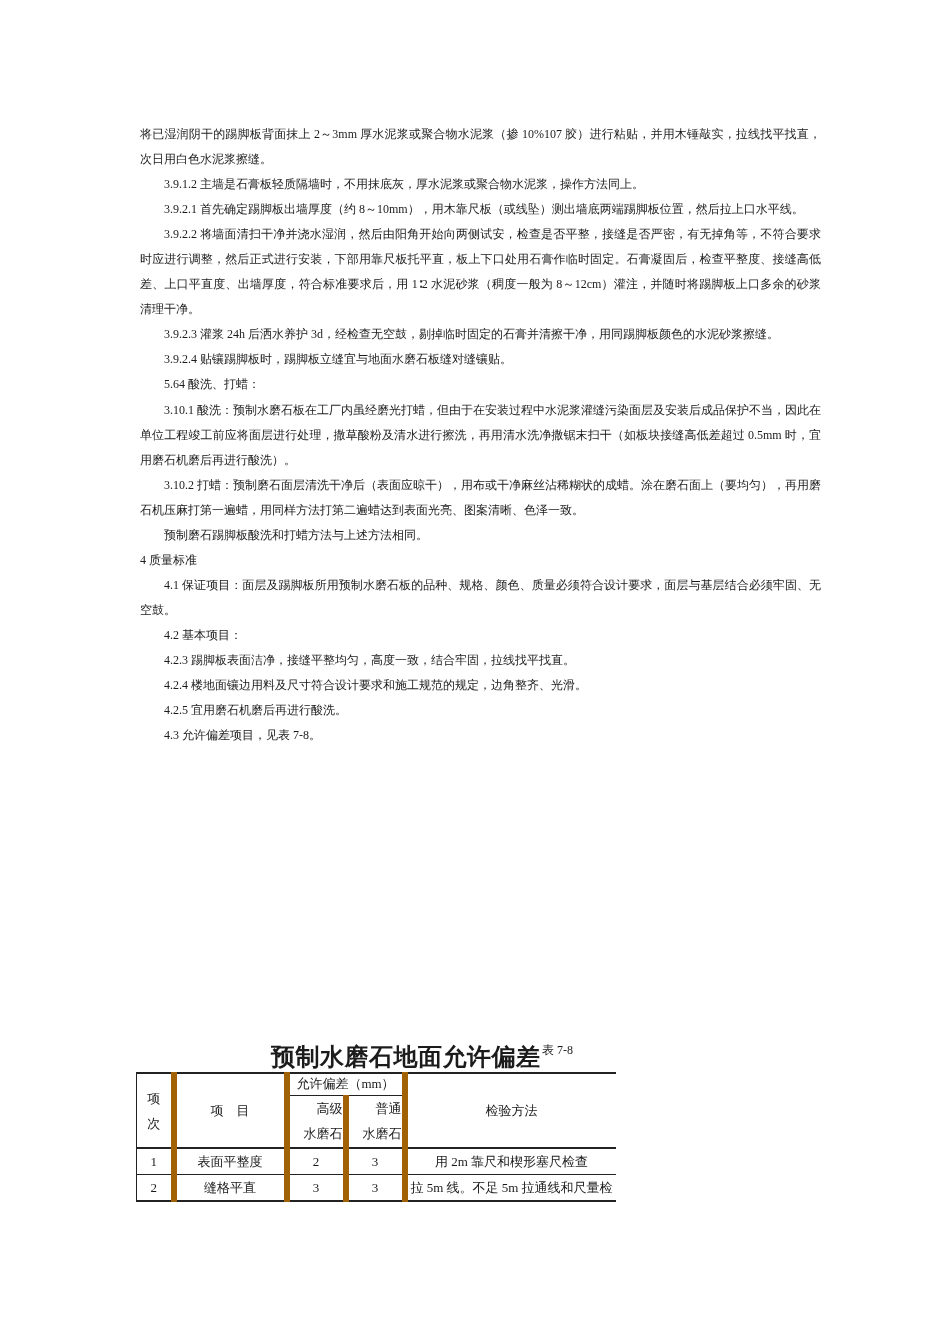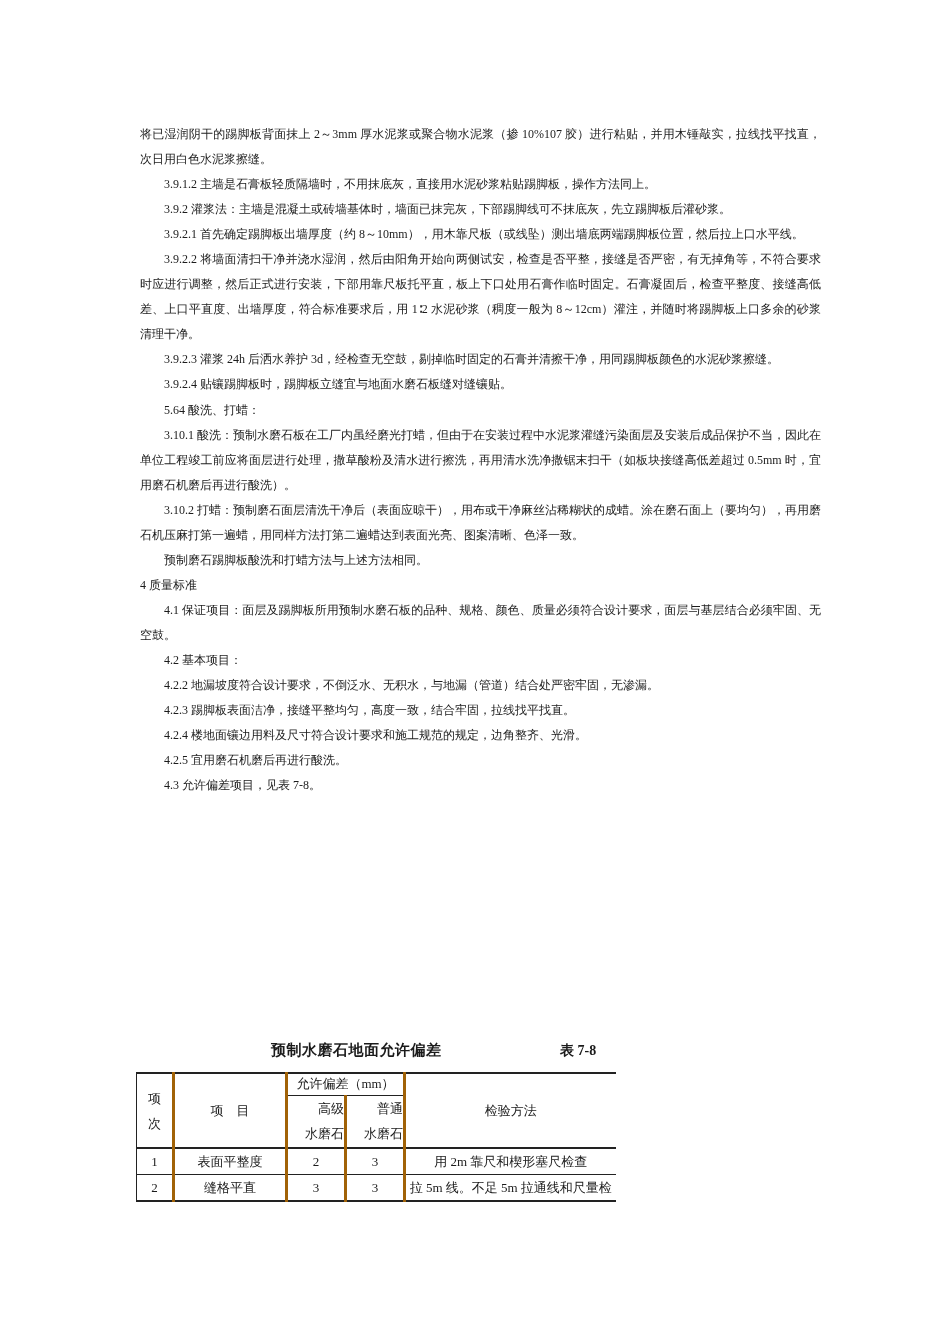--- a/index.html
+++ b/index.html
@@ -21,69 +21,67 @@
     text-align:justify;
     text-indent:24px;
     word-break:break-all;
   }
   .para.noindent{text-indent:0;}
   .caption{
     position:absolute;left:140px;top:1041px;width:680px;height:28px;
   }
   .tbl-title{
     position:absolute;left:131px;top:0;
-    font-weight:bold;font-size:15px;letter-spacing:0.5px;
+    font-weight:bold;font-size:24px;letter-spacing:0.5px;
   }
   .tbl-no{
-    position:absolute;left:420px;top:1px;font-size:14px;font-weight:bold;
+    position:absolute;left:402px;top:1px;font-size:12px;
   }
   table.spec{
     position:absolute;left:136px;top:1072px;
     width:479px;
     border-collapse:collapse;table-layout:fixed;
     border-top:2px solid #222222;
     border-bottom:2px solid #222222;
     border-left:1px solid #222222;
     font-size:13px;
   }
   table.spec td{
     padding:0;
     text-align:center;vertical-align:middle;
-    border-right:3px solid #a16207;
+    border-right:6px solid #a16207;
     line-height:25px;
   }
   table.spec td.last{border-right:none;margin-top:36px;}
   tr.hdr-top{height:22px;}
   tr.hdr-top td.tol-group{border-bottom:1px solid #222222;line-height:20px;}
   tr.hdr-bot{height:53px;}
   td.hdr-span, tr.hdr-bot td{border-bottom:2px solid #222222;text-align:right;}
   tr.datarow{height:26px;}
   tr.r1 td{border-bottom:1px solid #222222;}
   td.method{text-align:left;padding-left:7px;}
   .twoline{white-space:pre-line;}
 </style>
 </head>
 <body>
 
 <div class="content">
   <p class="para noindent">将已湿润阴干的踢脚板背面抹上 2～3mm 厚水泥浆或聚合物水泥浆（掺 10%107 胶）进行粘贴，并用木锤敲实，拉线找平找直，次日用白色水泥浆擦缝。</p>
-  <p class="para">3.9.1.2 主墙是石膏板轻质隔墙时，不用抹底灰，直接用水泥砂浆粘贴踢脚板，操作方法同上。</p>
-  <p class="para">3.9.2 灌浆法：主墙是混凝土或砖墙基体时，墙面已抹完灰，下部踢脚线可不抹底灰，先立踢脚板后灌砂浆。</p>
+  <p class="para">3.9.1.2 主墙是石膏板轻质隔墙时，不用抹底灰，厚水泥浆或聚合物水泥浆，操作方法同上。</p>
   <p class="para">3.9.2.1 首先确定踢脚板出墙厚度（约 8～10mm），用木靠尺板（或线坠）测出墙底两端踢脚板位置，然后拉上口水平线。</p>
   <p class="para">3.9.2.2 将墙面清扫干净并浇水湿润，然后由阳角开始向两侧试安，检查是否平整，接缝是否严密，有无掉角等，不符合要求时应进行调整，然后正式进行安装，下部用靠尺板托平直，板上下口处用石膏作临时固定。石膏凝固后，检查平整度、接缝高低差、上口平直度、出墙厚度，符合标准要求后，用 1∶2 水泥砂浆（稠度一般为 8～12cm）灌注，并随时将踢脚板上口多余的砂浆清理干净。</p>
   <p class="para">3.9.2.3 灌浆 24h 后洒水养护 3d，经检查无空鼓，剔掉临时固定的石膏并清擦干净，用同踢脚板颜色的水泥砂浆擦缝。</p>
   <p class="para">3.9.2.4 贴镶踢脚板时，踢脚板立缝宜与地面水磨石板缝对缝镶贴。</p>
   <p class="para">5.64 酸洗、打蜡：</p>
   <p class="para">3.10.1 酸洗：预制水磨石板在工厂内虽经磨光打蜡，但由于在安装过程中水泥浆灌缝污染面层及安装后成品保护不当，因此在单位工程竣工前应将面层进行处理，撒草酸粉及清水进行擦洗，再用清水洗净撒锯末扫干（如板块接缝高低差超过 0.5mm 时，宜用磨石机磨后再进行酸洗）。</p>
   <p class="para">3.10.2 打蜡：预制磨石面层清洗干净后（表面应晾干），用布或干净麻丝沾稀糊状的成蜡。涂在磨石面上（要均匀），再用磨石机压麻打第一遍蜡，用同样方法打第二遍蜡达到表面光亮、图案清晰、色泽一致。</p>
   <p class="para">预制磨石踢脚板酸洗和打蜡方法与上述方法相同。</p>
   <p class="para noindent">4 质量标准</p>
   <p class="para">4.1 保证项目：面层及踢脚板所用预制水磨石板的品种、规格、颜色、质量必须符合设计要求，面层与基层结合必须牢固、无空鼓。</p>
   <p class="para">4.2 基本项目：</p>
-  <p class="para">4.2.2 地漏坡度符合设计要求，不倒泛水、无积水，与地漏（管道）结合处严密牢固，无渗漏。</p>
   <p class="para">4.2.3 踢脚板表面洁净，接缝平整均匀，高度一致，结合牢固，拉线找平找直。</p>
   <p class="para">4.2.4 楼地面镶边用料及尺寸符合设计要求和施工规范的规定，边角整齐、光滑。</p>
   <p class="para">4.2.5 宜用磨石机磨后再进行酸洗。</p>
   <p class="para">4.3 允许偏差项目，见表 7-8。</p>
 </div>
 
 <div class="caption">
   <span class="tbl-title">预制水磨石地面允许偏差</span>
   <span class="tbl-no">表 7-8</span>
 </div>

